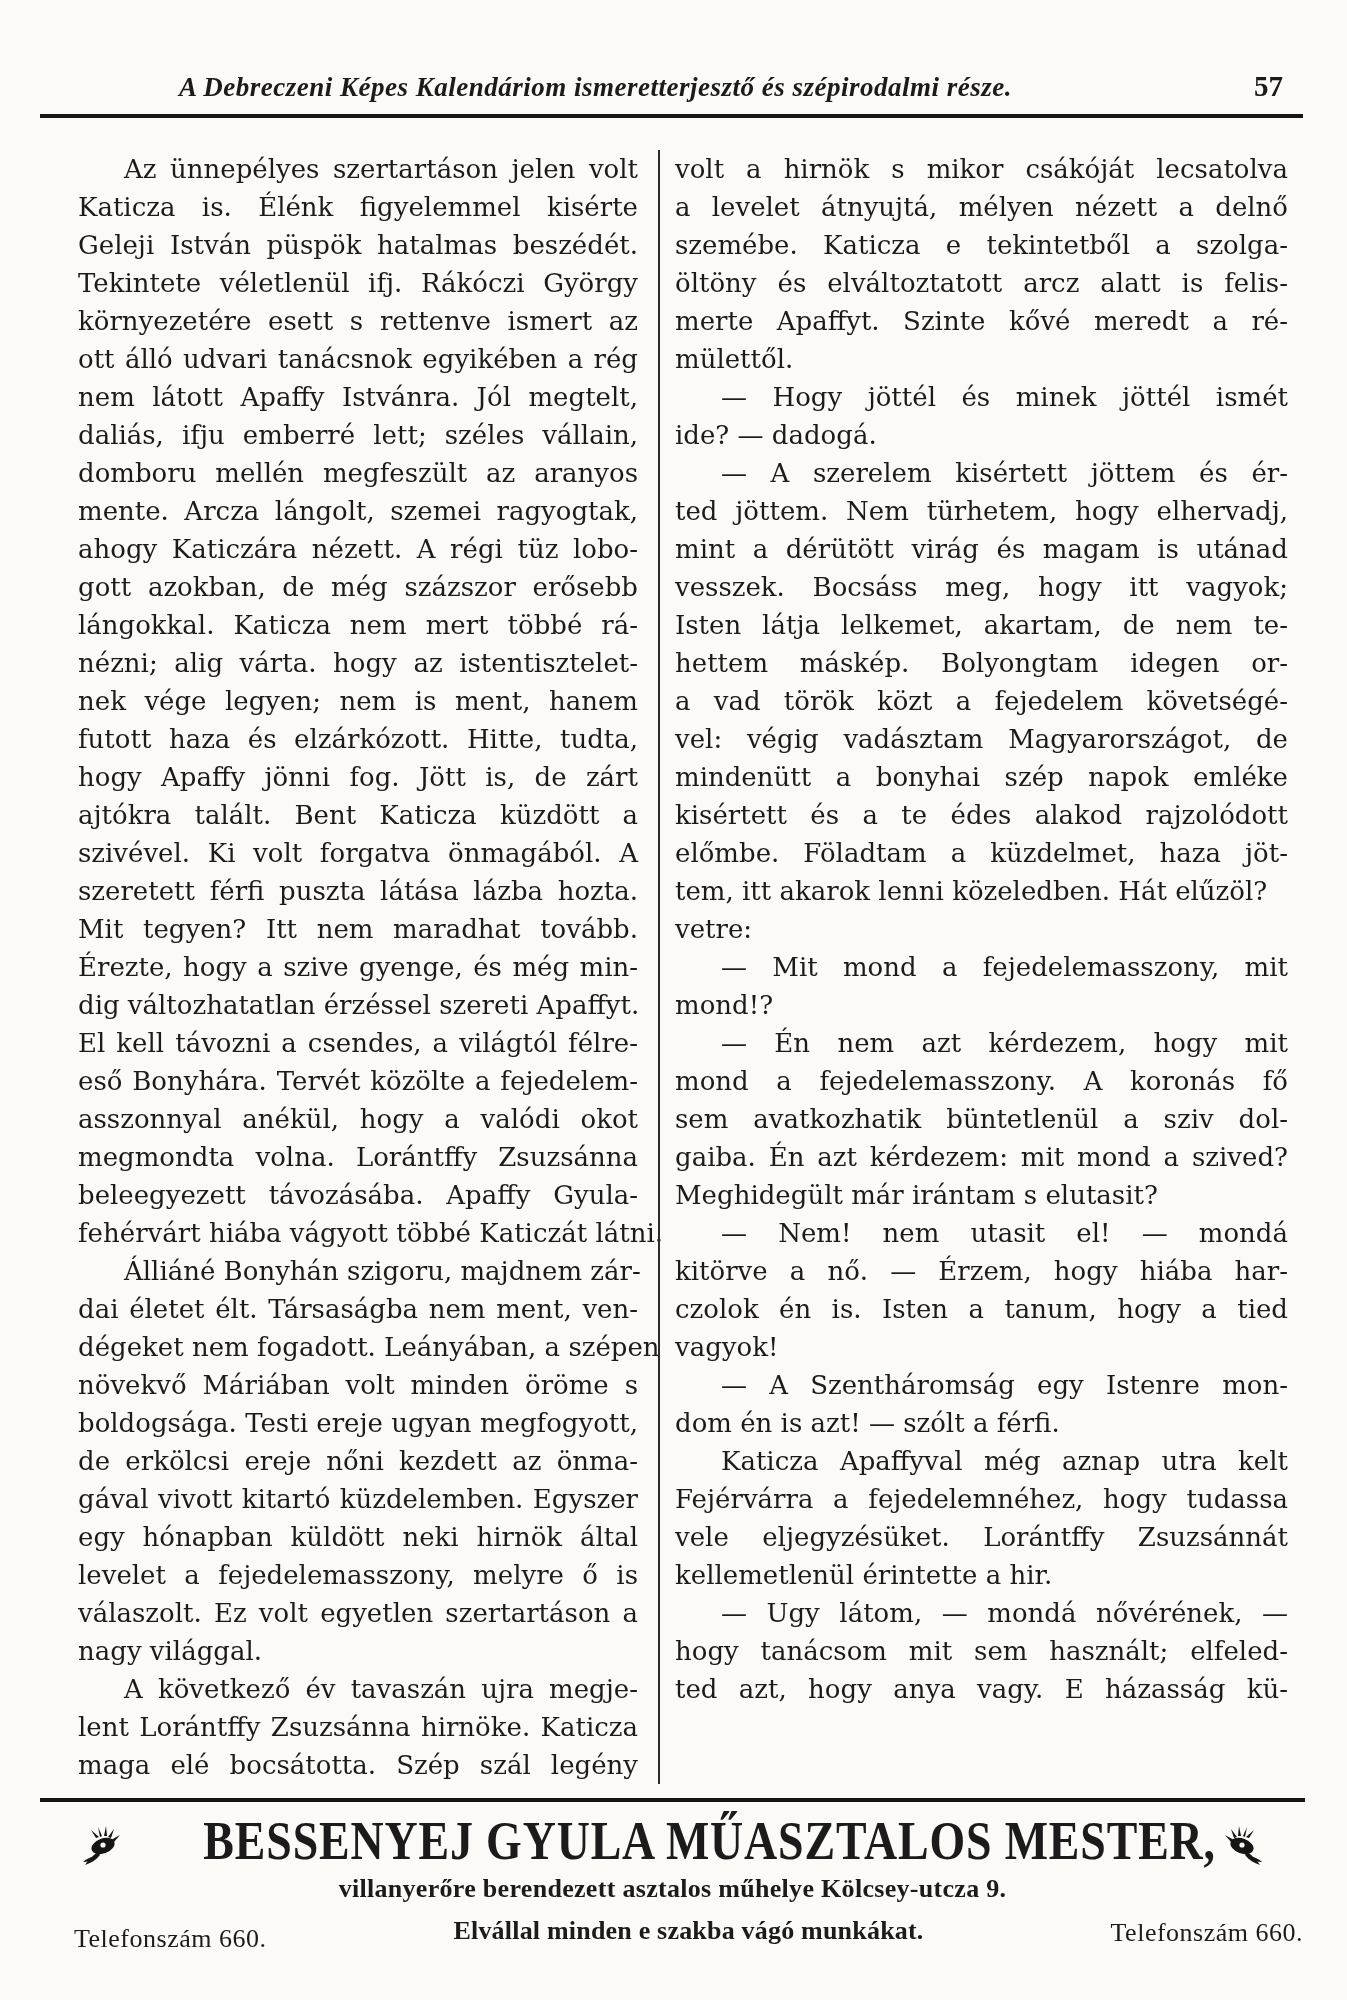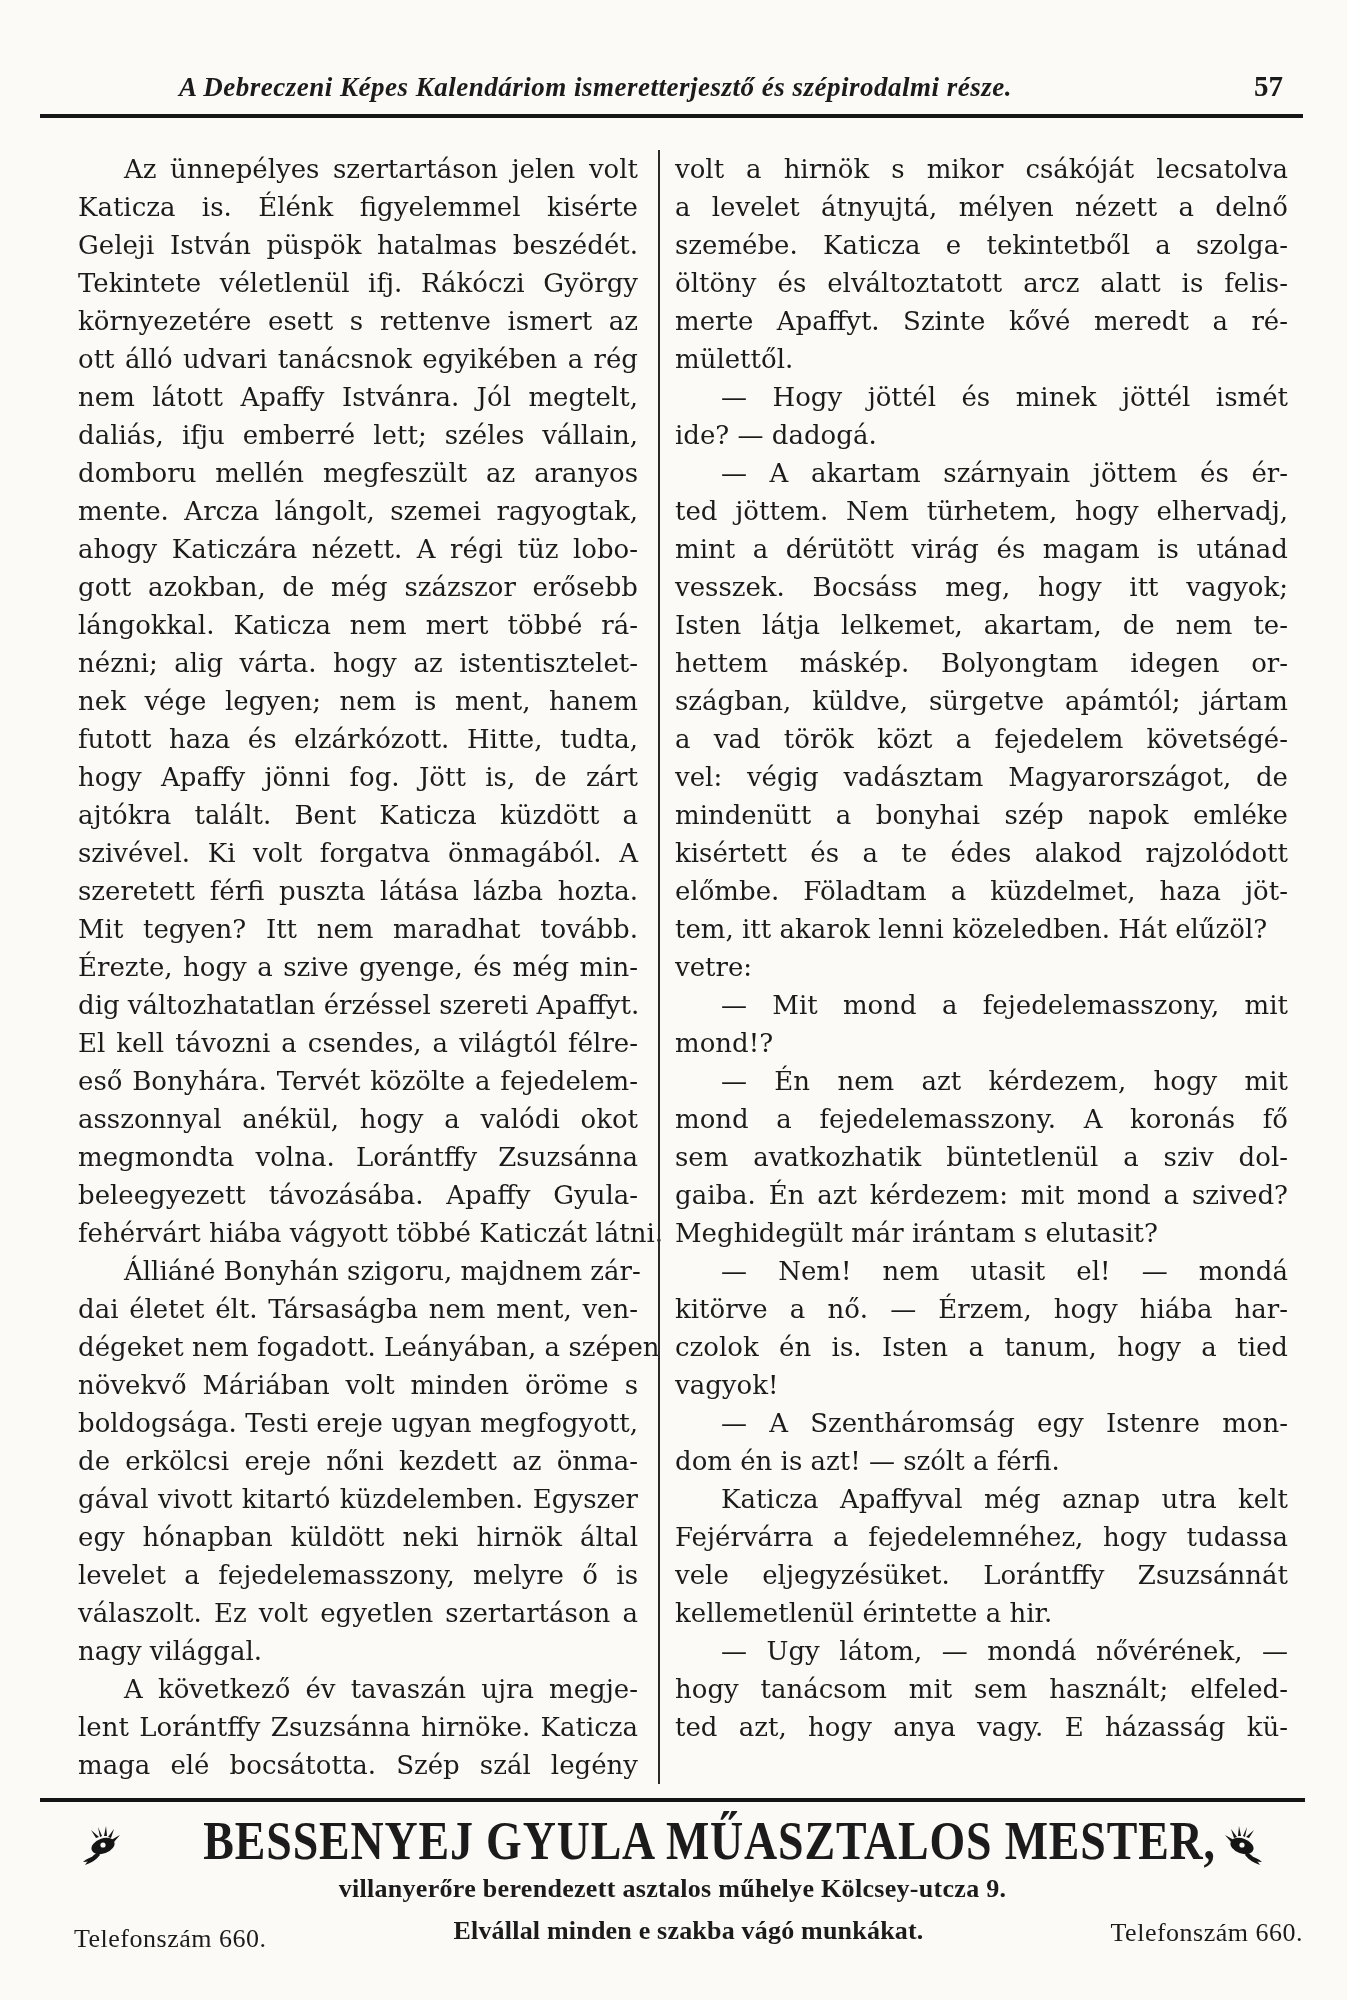--- a/index.html
+++ b/index.html
@@ -148,27 +148,26 @@
   <div class="col-divider"></div>
   <div class="col col-right">
       <div class="line">volt a hirnök s mikor csákóját lecsatolva</div>
       <div class="line">a levelet átnyujtá, mélyen nézett a delnő</div>
       <div class="line">szemébe. Katicza e tekintetből a szolga-</div>
       <div class="line">öltöny és elváltoztatott arcz alatt is felis-</div>
       <div class="line">merte Apaffyt. Szinte kővé meredt a ré-</div>
       <div class="line end">mülettől.</div>
       <div class="line indent">— Hogy jöttél és minek jöttél ismét</div>
       <div class="line end">ide? — dadogá.</div>
-      <div class="line indent">— A akartam szárnyain jöttem és ér-</div>
+      <div class="line indent">— A szerelem kisértett jöttem és ér-</div>
       <div class="line">ted jöttem. Nem türhetem, hogy elhervadj,</div>
       <div class="line">mint a dérütött virág és magam is utánad</div>
       <div class="line">vesszek. Bocsáss meg, hogy itt vagyok;</div>
       <div class="line">Isten látja lelkemet, akartam, de nem te-</div>
       <div class="line">hettem máskép. Bolyongtam idegen or-</div>
-      <div class="line">szágban, küldve, sürgetve apámtól; jártam</div>
       <div class="line">a vad török közt a fejedelem követségé-</div>
       <div class="line">vel: végig vadásztam Magyarországot, de</div>
       <div class="line">mindenütt a bonyhai szép napok emléke</div>
       <div class="line">kisértett és a te édes alakod rajzolódott</div>
       <div class="line">előmbe. Föladtam a küzdelmet, haza jöt-</div>
       <div class="line end">tem, itt akarok lenni közeledben. Hát elűzöl?</div>
       <div class="line end">vetre:</div>
       <div class="line indent">— Mit mond a fejedelemasszony, mit</div>
       <div class="line end">mond!?</div>
       <div class="line indent">— Én nem azt kérdezem, hogy mit</div>

